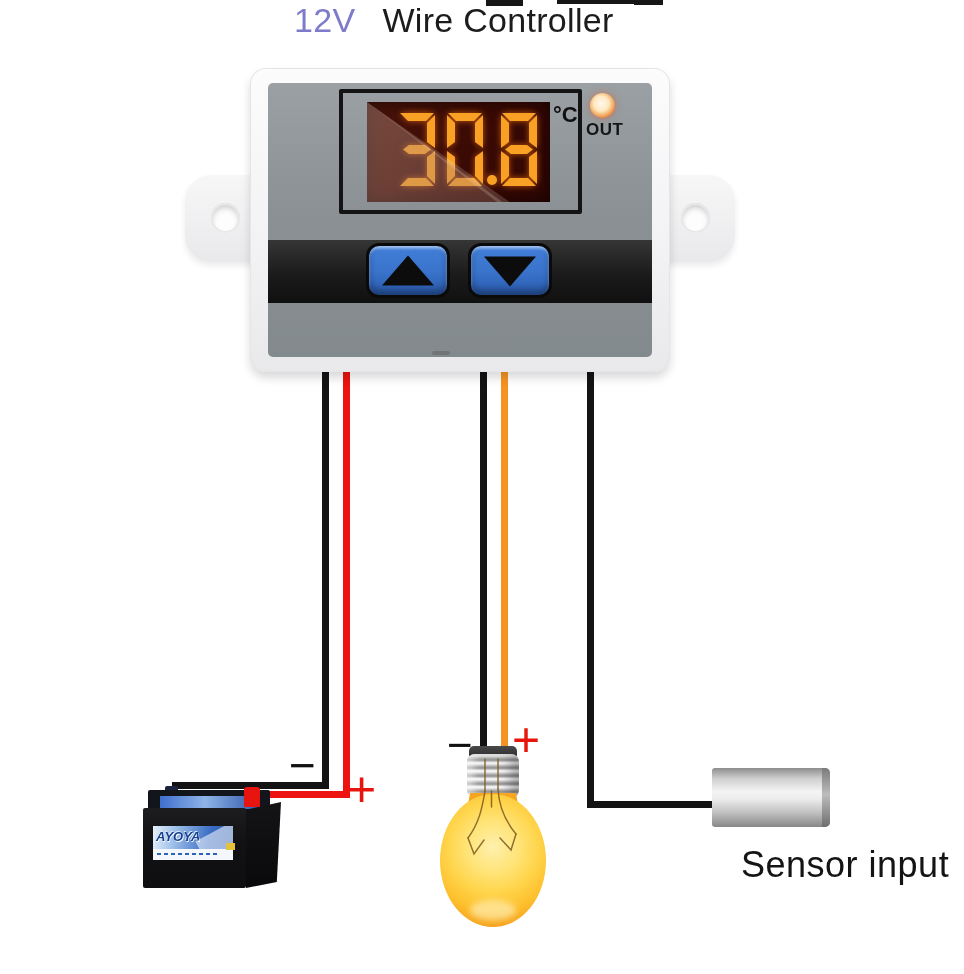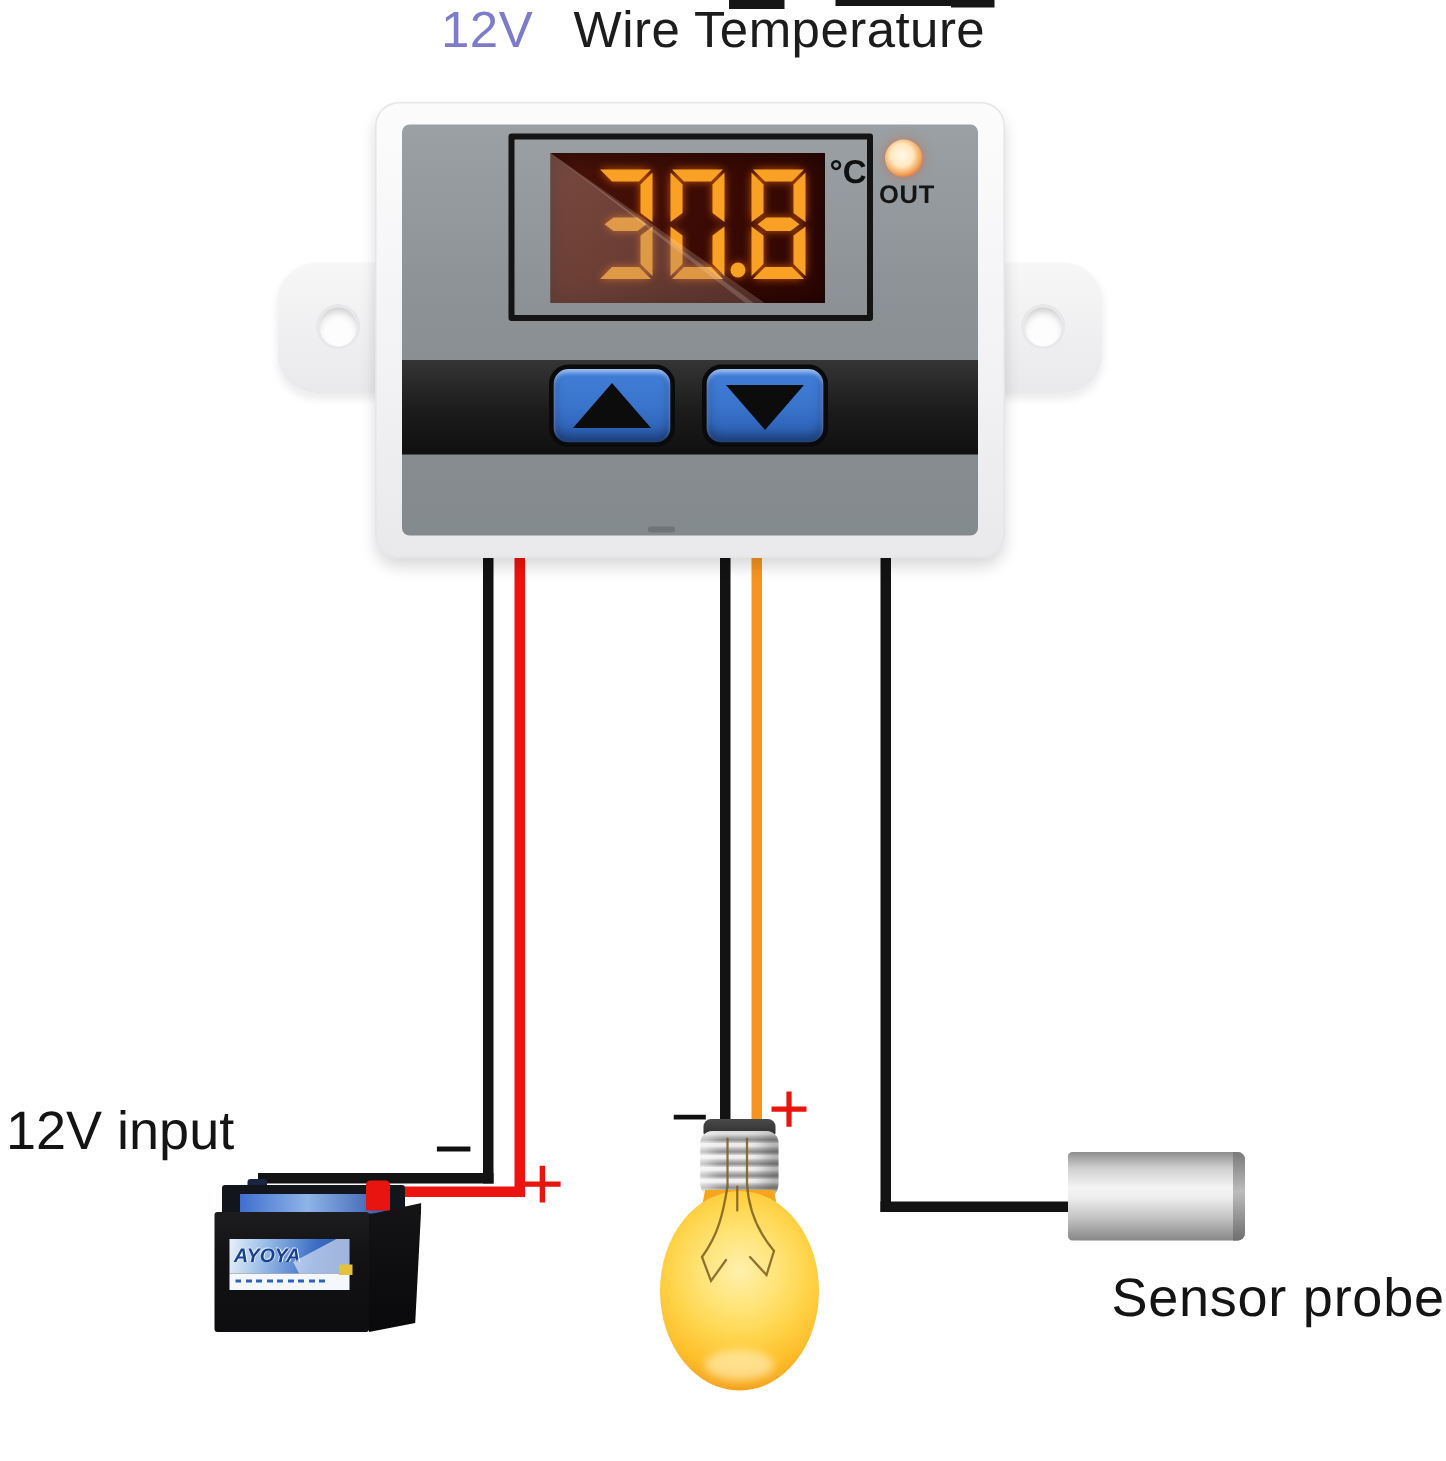--- a/index.html
+++ b/index.html
@@ -139,21 +139,21 @@
 </style>
 </head>
 <body>
 
 <div class="canvas">
 
   <div class="artifact" id="art1"></div>
   <div class="artifact" id="art2"></div>
   <div class="artifact" id="art3"></div>
 
-  <div id="title"><span class="volt">12V</span><span>Wire Temperature</span></div>
+  <div id="title"><span class="volt">12V</span><span>Wire Controller</span></div>
 
   <div class="wire black" id="w-bn-v"></div>
   <div class="wire black" id="w-bn-h"></div>
   <div class="wire red" id="w-bp-v"></div>
   <div class="wire red" id="w-bp-h"></div>
   <div class="wire black" id="w-ln"></div>
   <div class="wire orange" id="w-lp"></div>
   <div class="wire black" id="w-s-v"></div>
   <div class="wire black" id="w-s-h"></div>
 
@@ -212,22 +212,21 @@
       </div>
       <div id="seam"></div>
     </div>
   </div>
 
   <div class="sign" id="bat-minus">−</div>
   <div class="sign" id="bat-plus">+</div>
   <div class="sign" id="bulb-minus">−</div>
   <div class="sign" id="bulb-plus">+</div>
 
-  <div class="caption" id="cap-input">12V input</div>
-  <div class="caption" id="cap-sensor">Sensor probe</div>
+  <div class="caption" id="cap-sensor">Sensor input</div>
 
   <div id="battery">
     <div class="bat-term-left"></div>
     <div class="bat-top">
         <div class="bat-top-gloss"></div>
       </div>
     <div class="bat-term-red"></div>
     <div class="bat-side"></div>
     <div class="bat-front"></div>
     <div class="bat-label">

